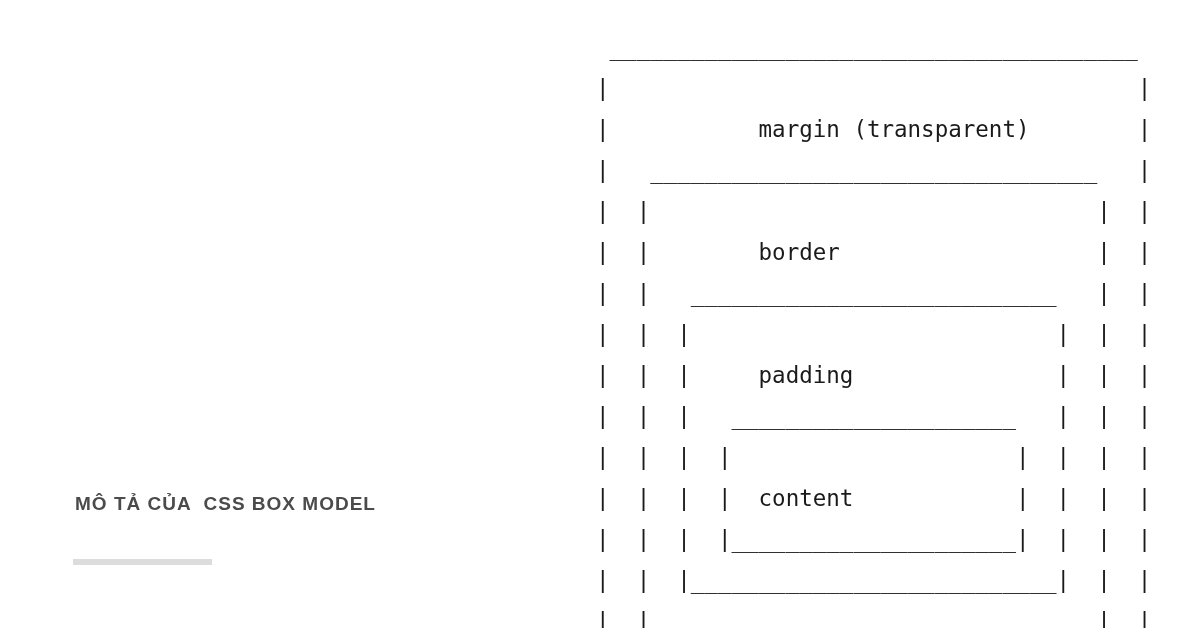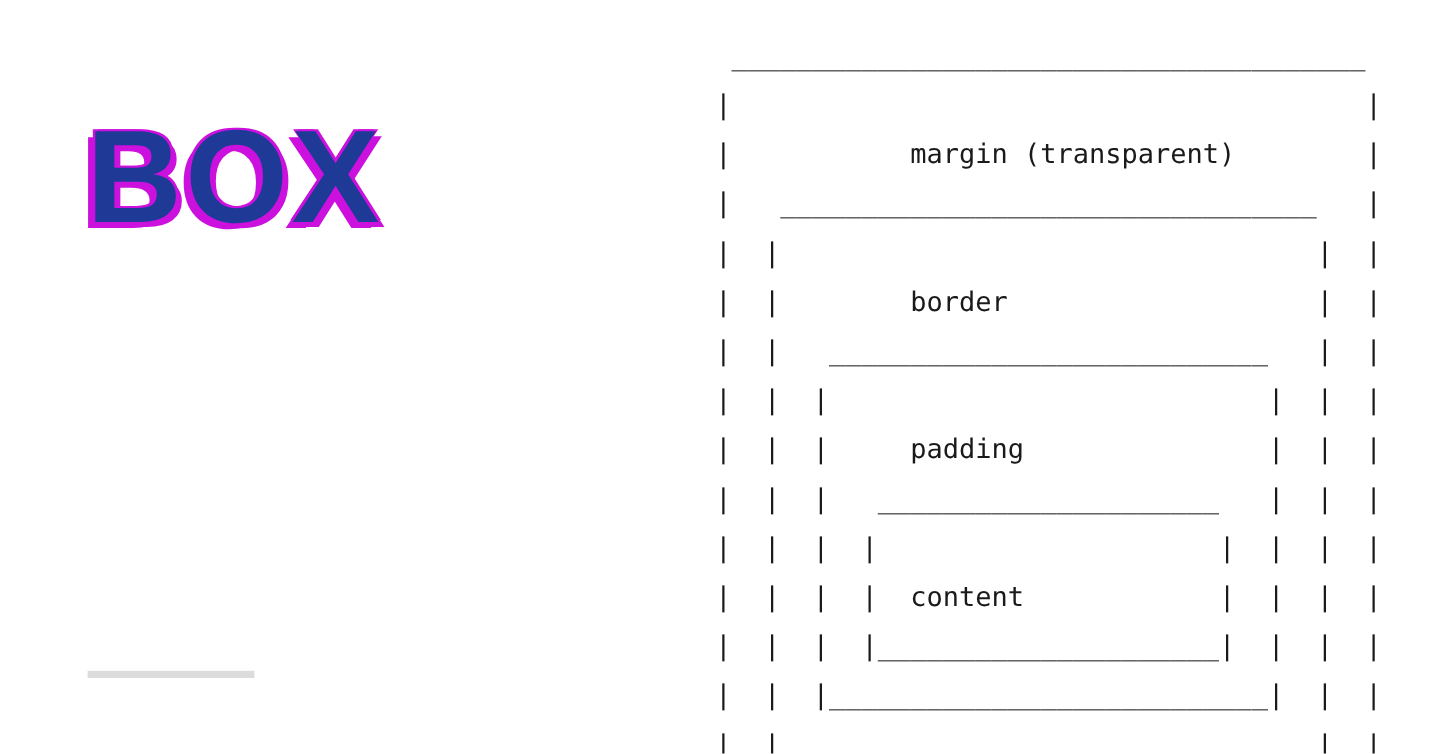--- a/index.html
+++ b/index.html
@@ -78,25 +78,25 @@
     white-space: pre;
   }
 </style>
 </head>
 <body>
 
 <div>
 
   <div class="title-block">
     <h1 class="title">
-      <span class="title-line">BOX</span>
     </h1>
   </div>
 
   <p class="subtitle">
+    <span>MÔ TẢ CỦA  CSS BOX MODEL</span>
   </p>
 
   <div class="underline-bar"></div>
 
   <pre class="diagram"> _______________________________________
 |                                       |
 |           margin (transparent)        |
 |   _________________________________   |
 |  |                                 |  |
 |  |        border                   |  |

